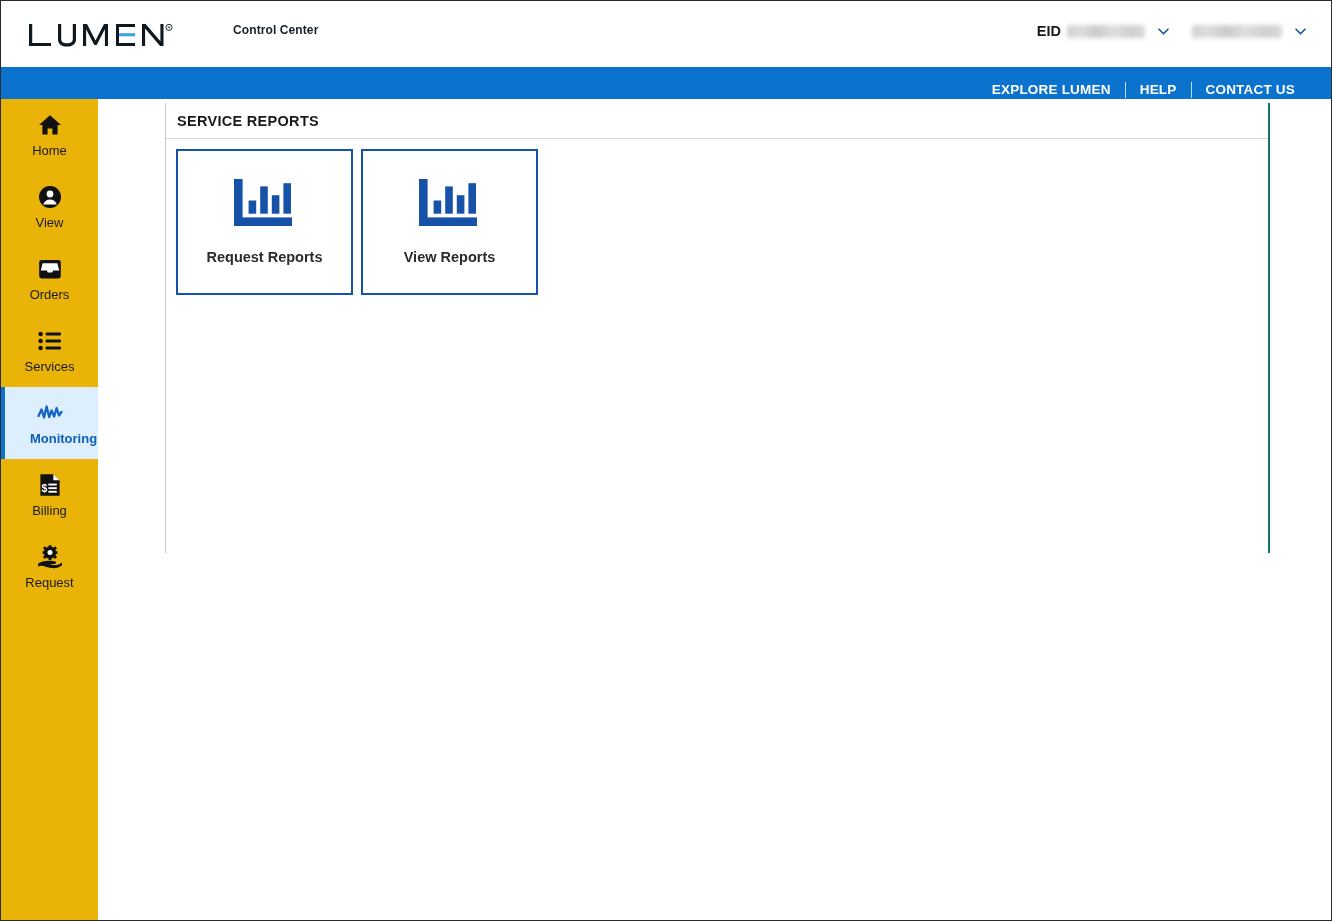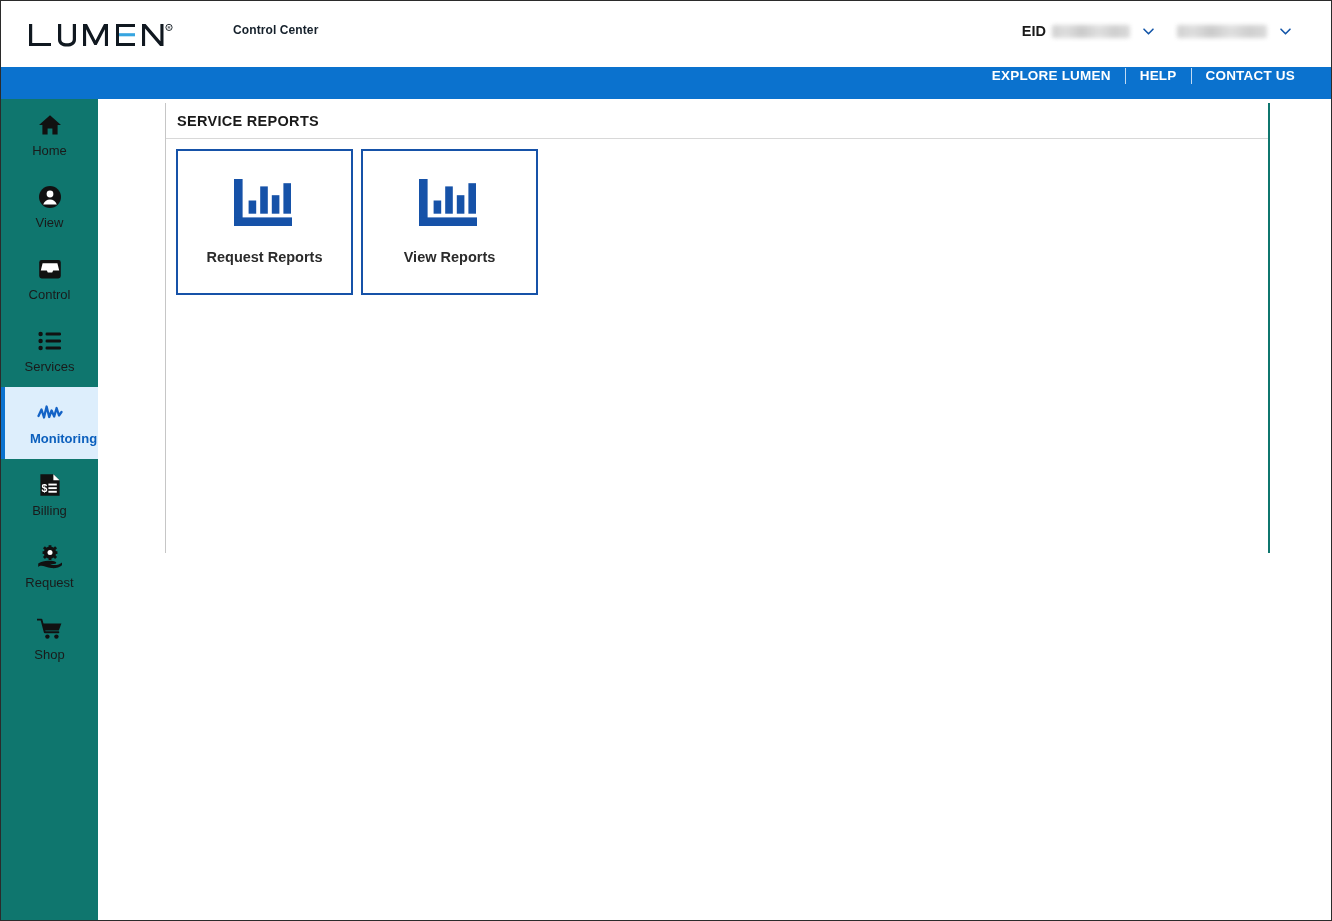--- a/index.html
+++ b/index.html
@@ -27,21 +27,21 @@
     position:absolute; left:26px; top:20px;
     width:146px; height:28px;
   }
   .logo-svg { display:block; }
   .app-title {
     position:absolute; left:232px; top:22px;
     font-size:12px; font-weight:bold; color:#15202b;
     letter-spacing:0.1px;
   }
   .acct-area {
-    position:absolute; right:39px; top:22px;
+    position:absolute; right:24px; top:22px;
     display:flex; align-items:center; gap:0px;
     font-size:14px; color:#1a1a1a;
   }
   .eid-label { font-weight:bold; font-size:14.5px; color:#1a1a1a; margin-right:6px; }
   .redacted {
     display:inline-block; height:13px; border-radius:2px;
     background:linear-gradient(90deg,#cfcfcf 0%, #dcdcdc 18%, #c8c8c8 38%, #dedede 60%, #cdcdcd 80%, #d8d8d8 100%);
     filter:blur(2.1px);
     opacity:.95;
     vertical-align:middle;
@@ -51,38 +51,38 @@
   .caret {
     display:inline-block; margin:0 0 0 12px;
     width:13px; height:13px;
   }
   .sep-gap { display:inline-block; width:22px; }
 
   
   .bluebar {
     position:absolute; left:0; top:66px; width:100%; height:32px;
     background:#0b72ce;
-    display:flex; align-items:flex-start; justify-content:flex-end;
+    display:flex; align-items:flex-end; justify-content:flex-end;
   }
   .bluebar .links {
     display:flex; align-items:center; padding-right:22px;
   }
   .bluebar a {
     color:#ffffff; text-decoration:none;
     font-size:13.5px; font-weight:bold; letter-spacing:0.2px;
     padding:0 14px; line-height:18px;
   }
   .bluebar .divider {
     width:1px; height:16px; background:#ffffff; opacity:.75;
   }
 
   
   .sidebar {
     position:absolute; left:0; top:98px; width:97px; bottom:0;
-    background:#0f766e;
+    background:#eab308;
     border-right:0;
   }
   .nav-item {
     position:relative;
     width:97px; height:72px;
     display:flex; flex-direction:column; align-items:center; justify-content:center;
     gap:6px;
     color:#1a1a1a;
     cursor:pointer;
     background:transparent;
@@ -216,21 +216,21 @@
       <span class="nav-label">View</span>
     </div>
 
     <div class="nav-item">
       <span class="nav-icon">
         <svg width="24" height="22" viewBox="0 0 24 22">
             <rect x="1.2" y="2" width="21.6" height="18.5" rx="2.4" fill="#111111"></rect>
             <path d="M4.6,5.2 L19.4,5.2 L21.2,12.6 L15.2,12.6 L14.2,14.6 L9.8,14.6 L8.8,12.6 L2.8,12.6 Z" fill="#ffffff"></path>
           </svg>
       </span>
-      <span class="nav-label">Control</span>
+      <span class="nav-label">Orders</span>
     </div>
 
     <div class="nav-item">
       <span class="nav-icon">
         <svg width="24" height="20" viewBox="0 0 24 20">
           <circle cx="2.6" cy="3" r="2.2" fill="#111111"></circle>
             <rect x="7.6" y="1.6" width="15.4" height="2.9" rx="1.2" fill="#111111"></rect>
           <circle cx="2.6" cy="10" r="2.2" fill="#111111"></circle>
             <rect x="7.6" y="8.6" width="15.4" height="2.9" rx="1.2" fill="#111111"></rect>
           <circle cx="2.6" cy="17" r="2.2" fill="#111111"></circle>
@@ -277,31 +277,20 @@
             <rect x="6.6" y="10.4" width="2.8" height="3" transform="rotate(45 8 11.9)"></rect>
             <rect x="16.6" y="10.4" width="2.8" height="3" transform="rotate(-45 18 11.9)"></rect>
           </g>
           <circle cx="13" cy="7.6" r="2.5" fill="#ffffff"></circle>
           <path d="M1.2,18.4 C4.6,16.4 8,15.6 12.4,15.8 C15,15.9 17,16.2 18.4,16.7 C19.6,17.1 19.4,18.6 18.2,18.8 C16.4,19.1 14.2,19 12.6,18.8 C14.8,20 18.4,20.6 21.6,19.4 C23,18.9 24.2,18.2 25,17.6 L25,20.2 C22.4,22.4 18.2,23.6 14.2,23 C9.8,22.3 6,20.2 3.2,20.8 C2.4,21 1.7,21.5 1.2,22 Z" fill="#111111"></path>
         </svg>
       </span>
       <span class="nav-label">Request</span>
     </div>
 
-    <div class="nav-item">
-      <span class="nav-icon">
-        <svg width="26" height="22" viewBox="0 0 26 22">
-          <path d="M0.6,1.6 L4.4,1.6 L7.8,14.2 L21.4,14.2" fill="none" stroke="#111111" stroke-width="1.9" stroke-linecap="round" stroke-linejoin="round"></path>
-          <path d="M5.6,5.4 L24.4,5.4 L21.8,12.4 L7.6,12.4 Z" fill="#111111"></path>
-          <circle cx="10.4" cy="18.6" r="2.2" fill="#111111"></circle>
-          <circle cx="19.4" cy="18.6" r="2.2" fill="#111111"></circle>
-        </svg>
-      </span>
-      <span class="nav-label">Shop</span>
-    </div>
 
   </div>
 
   <div class="main">
 
     <div class="panel">
 
       <div class="panel-header">
         <span class="panel-title">SERVICE REPORTS</span>
       </div>

